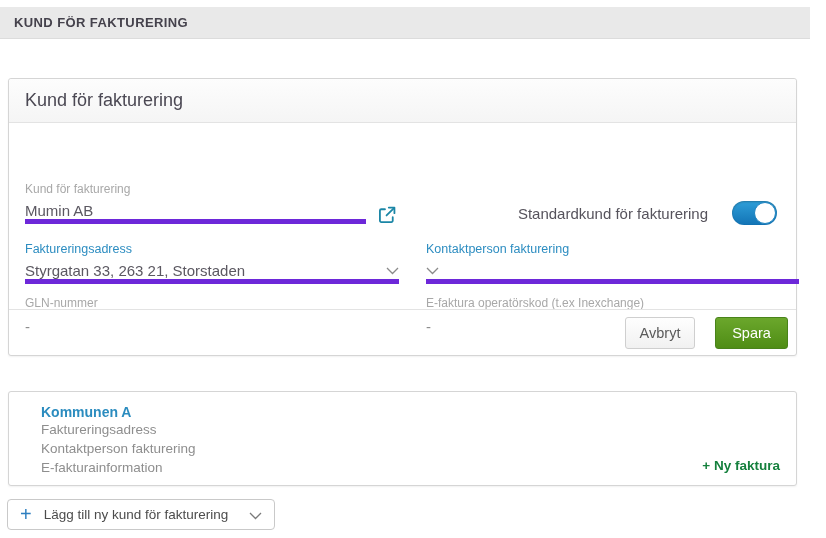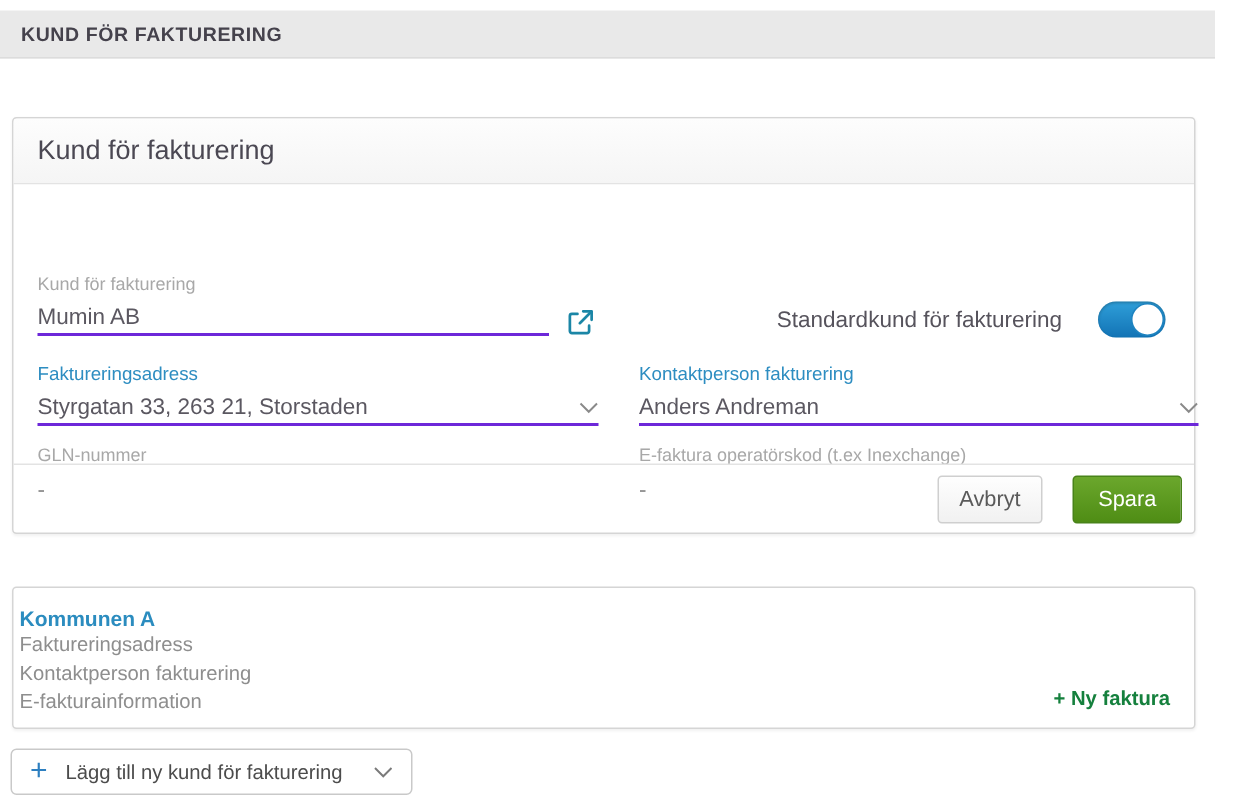--- a/index.html
+++ b/index.html
@@ -21,21 +21,21 @@
     border-bottom:1px solid #e3e3e3; display:flex; align-items:center;
     border-radius:3px 3px 0 0; }
   .card1-header .t { font-size:18px; color:#4b4853; padding-left:16px; }
   .card1-body { position:relative; height:188px; }
 
   .fgroup { position:absolute; }
   .flabel { font-size:12px; color:#a8a8a8; line-height:16px; white-space:nowrap; }
   .flabel.blue { color:#2d8dc1; font-size:12.5px; }
   .fvalrow { display:flex; align-items:center; justify-content:space-between;
     height:23px; margin-top:4px; }
-  .fvalrow.underlined { border-bottom:2px solid #6d28d9; }
+  .fvalrow.underlined { border-bottom:5px solid #6d28d9; }
   .fval { font-size:15px; color:#5b5861; white-space:nowrap; }
   .dash { font-size:15px; color:#8d8d8d; }
 
   .chev { display:inline-block; }
 
   .extlink { position:absolute; left:369px; top:83px; width:18px; height:18px;
     cursor:pointer; }
 
   .toggle-row { position:absolute; left:417px; top:76px; width:351px; height:28px;
     display:flex; align-items:center; justify-content:flex-end; gap:24px; }
@@ -49,21 +49,21 @@
   .card1-footer { position:absolute; left:0; right:0; bottom:0; height:46px;
     border-top:1px solid #e3e3e3; display:flex; align-items:center;
     justify-content:flex-end; gap:20px; padding-right:8px; }
   .btn { height:32px; border-radius:3px; font-size:14.5px; cursor:pointer;
     display:inline-flex; align-items:center; justify-content:center; }
   .btn-cancel { width:70px; background:linear-gradient(#fefefe,#f1f1f1);
     border:1px solid #cfcfcf; color:#5a5a5a; }
   .btn-save { width:73px; background:linear-gradient(#6ba72c,#4f8d15);
     border:1px solid #49831a; color:#ffffff; }
 
-  .card2 { top:391px; height:95px; padding:12px 4px; }
+  .card2 { top:391px; height:95px; padding:12px 32px; }
   .cust-name { font-size:14px; font-weight:bold; color:#2b8cbf; cursor:pointer; }
   .cust-row { font-size:13.5px; color:#8e8e8e; line-height:18px; margin-top:1px; }
   .new-invoice { position:absolute; right:16px; bottom:12px; font-size:13.5px;
     font-weight:bold; color:#15803d; cursor:pointer; }
 
   .add-btn { position:absolute; left:7px; top:499px; width:268px; height:31px;
     background:#fff; border:1px solid #c9c9c9; border-radius:4px; cursor:pointer;
     display:flex; align-items:center; padding:0 12px; gap:12px; }
   .add-btn .plus { color:#2d7fc0; font-size:20px; font-weight:400; line-height:20px;
     margin-top:-2px; }
@@ -115,21 +115,20 @@
             <svg width="13" height="8" viewBox="0 0 13 8" fill="none" stroke="#8a8a8a" stroke-width="1.3">
                 <path d="M1 1l5.5 5.5L12 1"></path>
               </svg>
           </span>
         </div>
       </div>
 
       <div class="fgroup" style="left:417px; top:118px; width:373px;">
         <div class="flabel blue">Kontaktperson fakturering</div>
         <div class="fvalrow underlined">
-          <span class="fval">Anders Andreman</span>
           <span class="chev">
             <svg width="13" height="8" viewBox="0 0 13 8" fill="none" stroke="#8a8a8a" stroke-width="1.3">
                 <path d="M1 1l5.5 5.5L12 1"></path>
               </svg>
           </span>
         </div>
       </div>
 
       <div class="fgroup" style="left:16px; top:172px; width:374px;">
         <div class="flabel">GLN-nummer</div>

